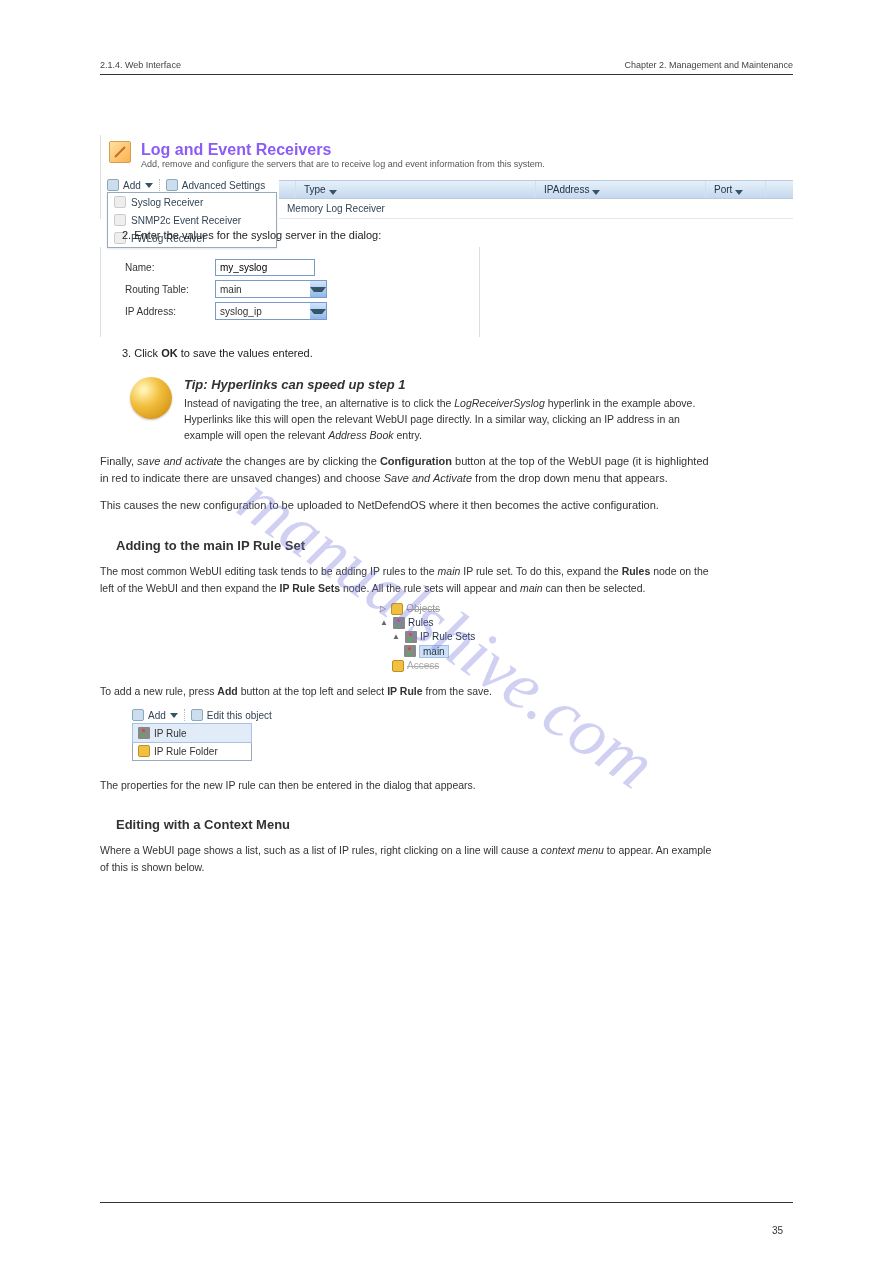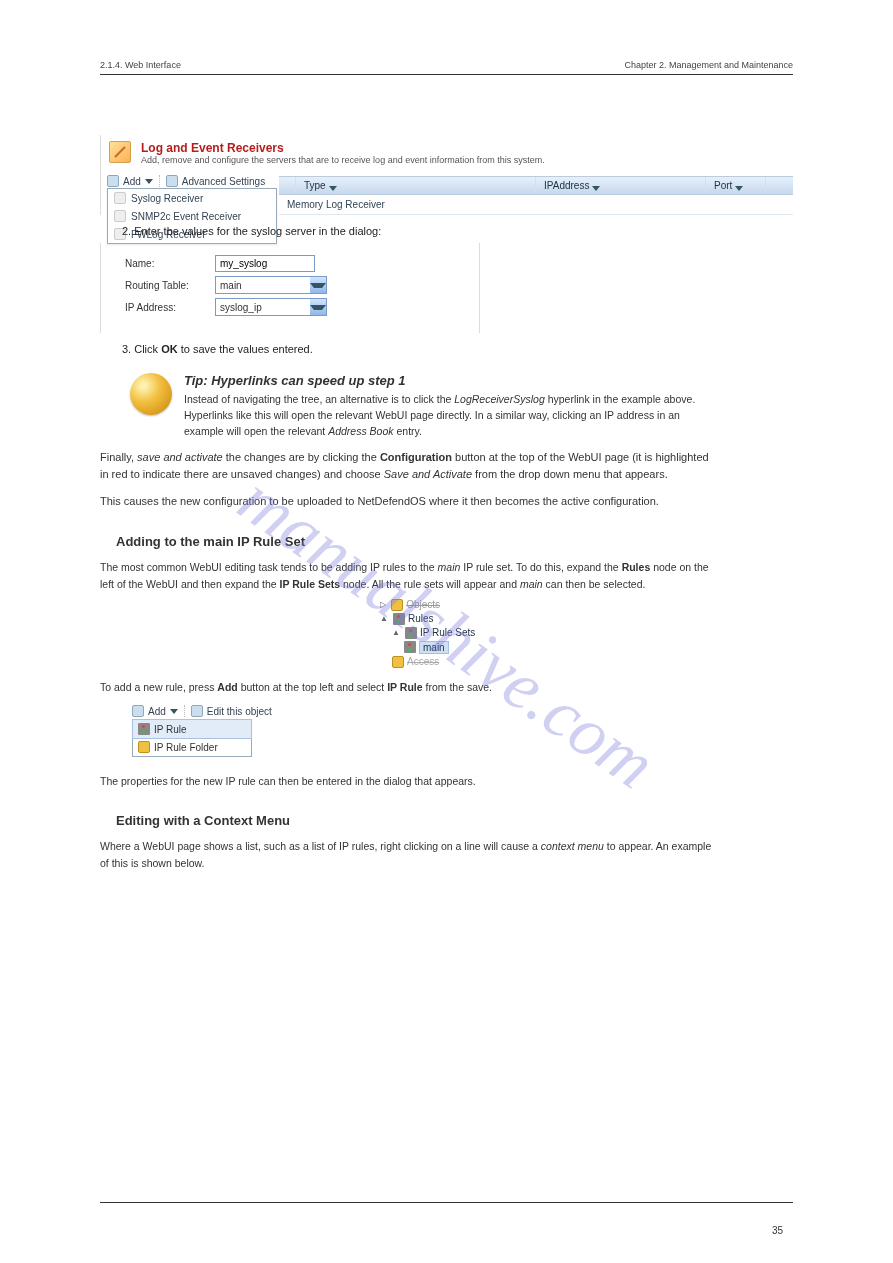--- a/index.html
+++ b/index.html
@@ -68,23 +68,23 @@
     border:1px solid #d0a050;
     position: relative;
     border-radius:2px;
   }
   .pencil-icon::after{
     content:""; position:absolute; width:14px;height:2px;
     background:#c07020; top:50%; left:50%;
     transform:translate(-50%,-50%) rotate(-45deg);
   }
   .panel1-title h2 {
-    font-size: 12px;
+    font-size: 16px;
     font-weight: bold;
-    color: #b91c1c;
+    color: #8b5cf6;
   }
   .panel1-title p {
     font-size: 9px;
     color: #555;
   }
   .toolbar1 {
     display:flex; gap:6px;
     padding: 8px 4px 2px 6px;
     font-size:10px;
     color:#345;

